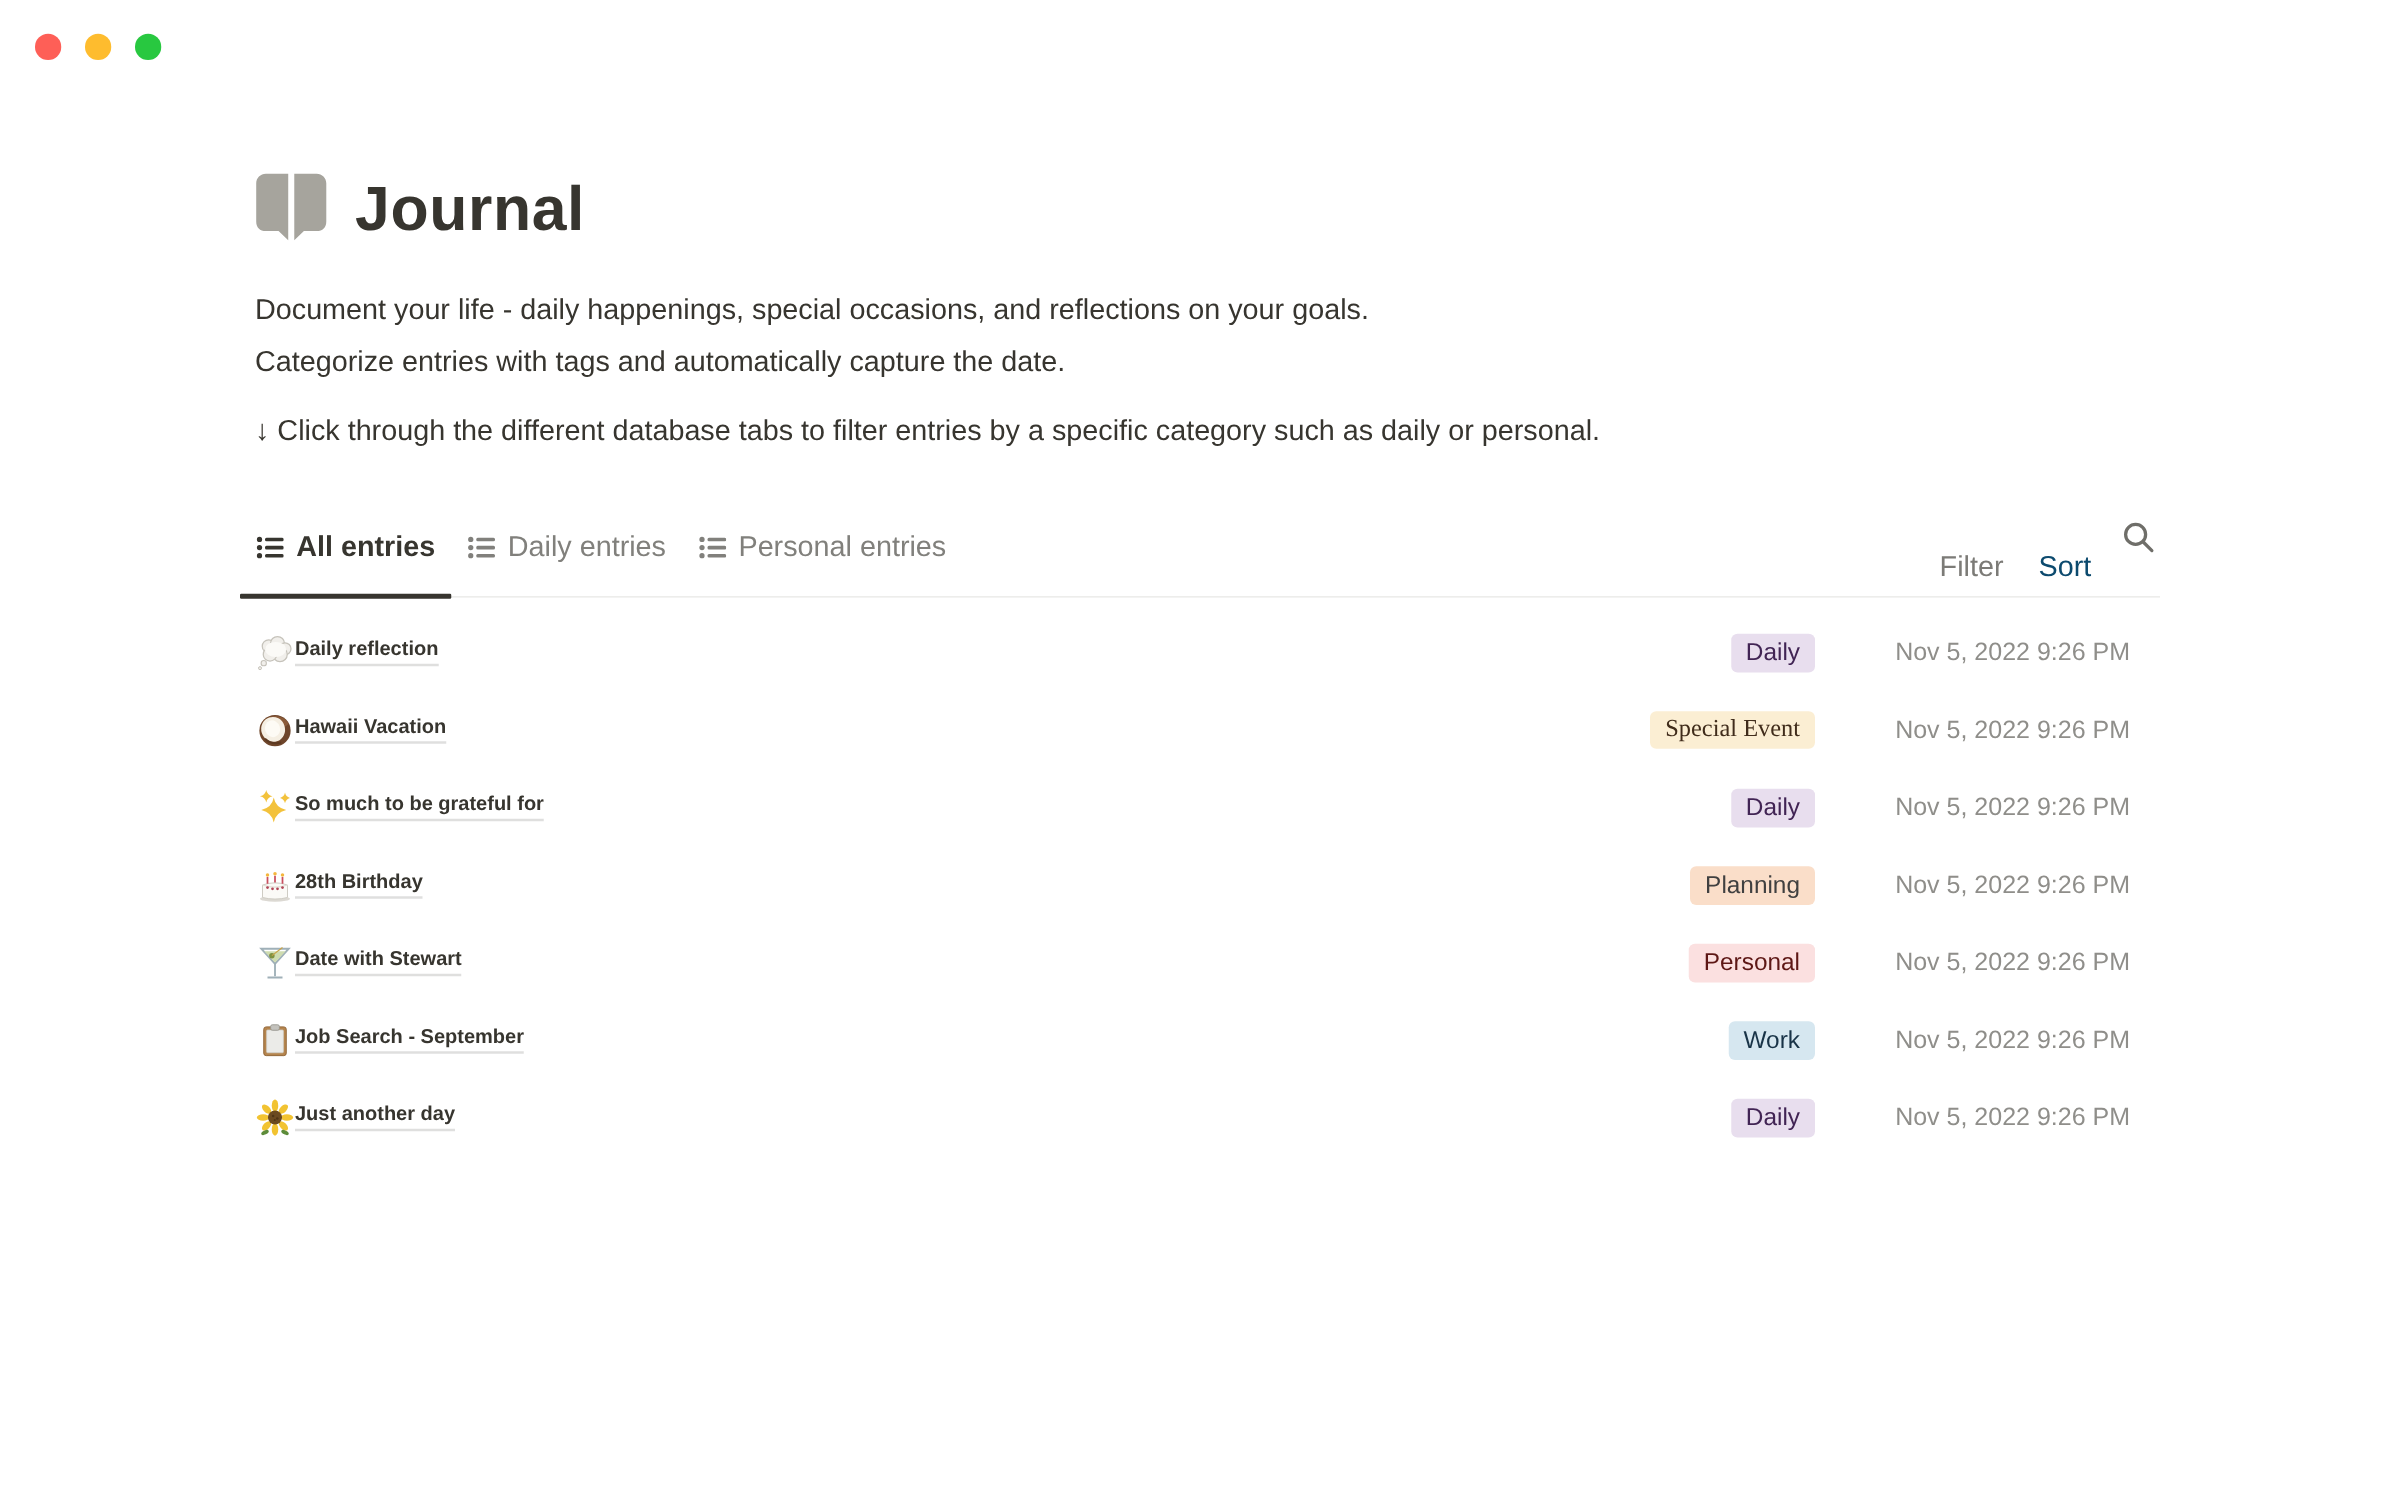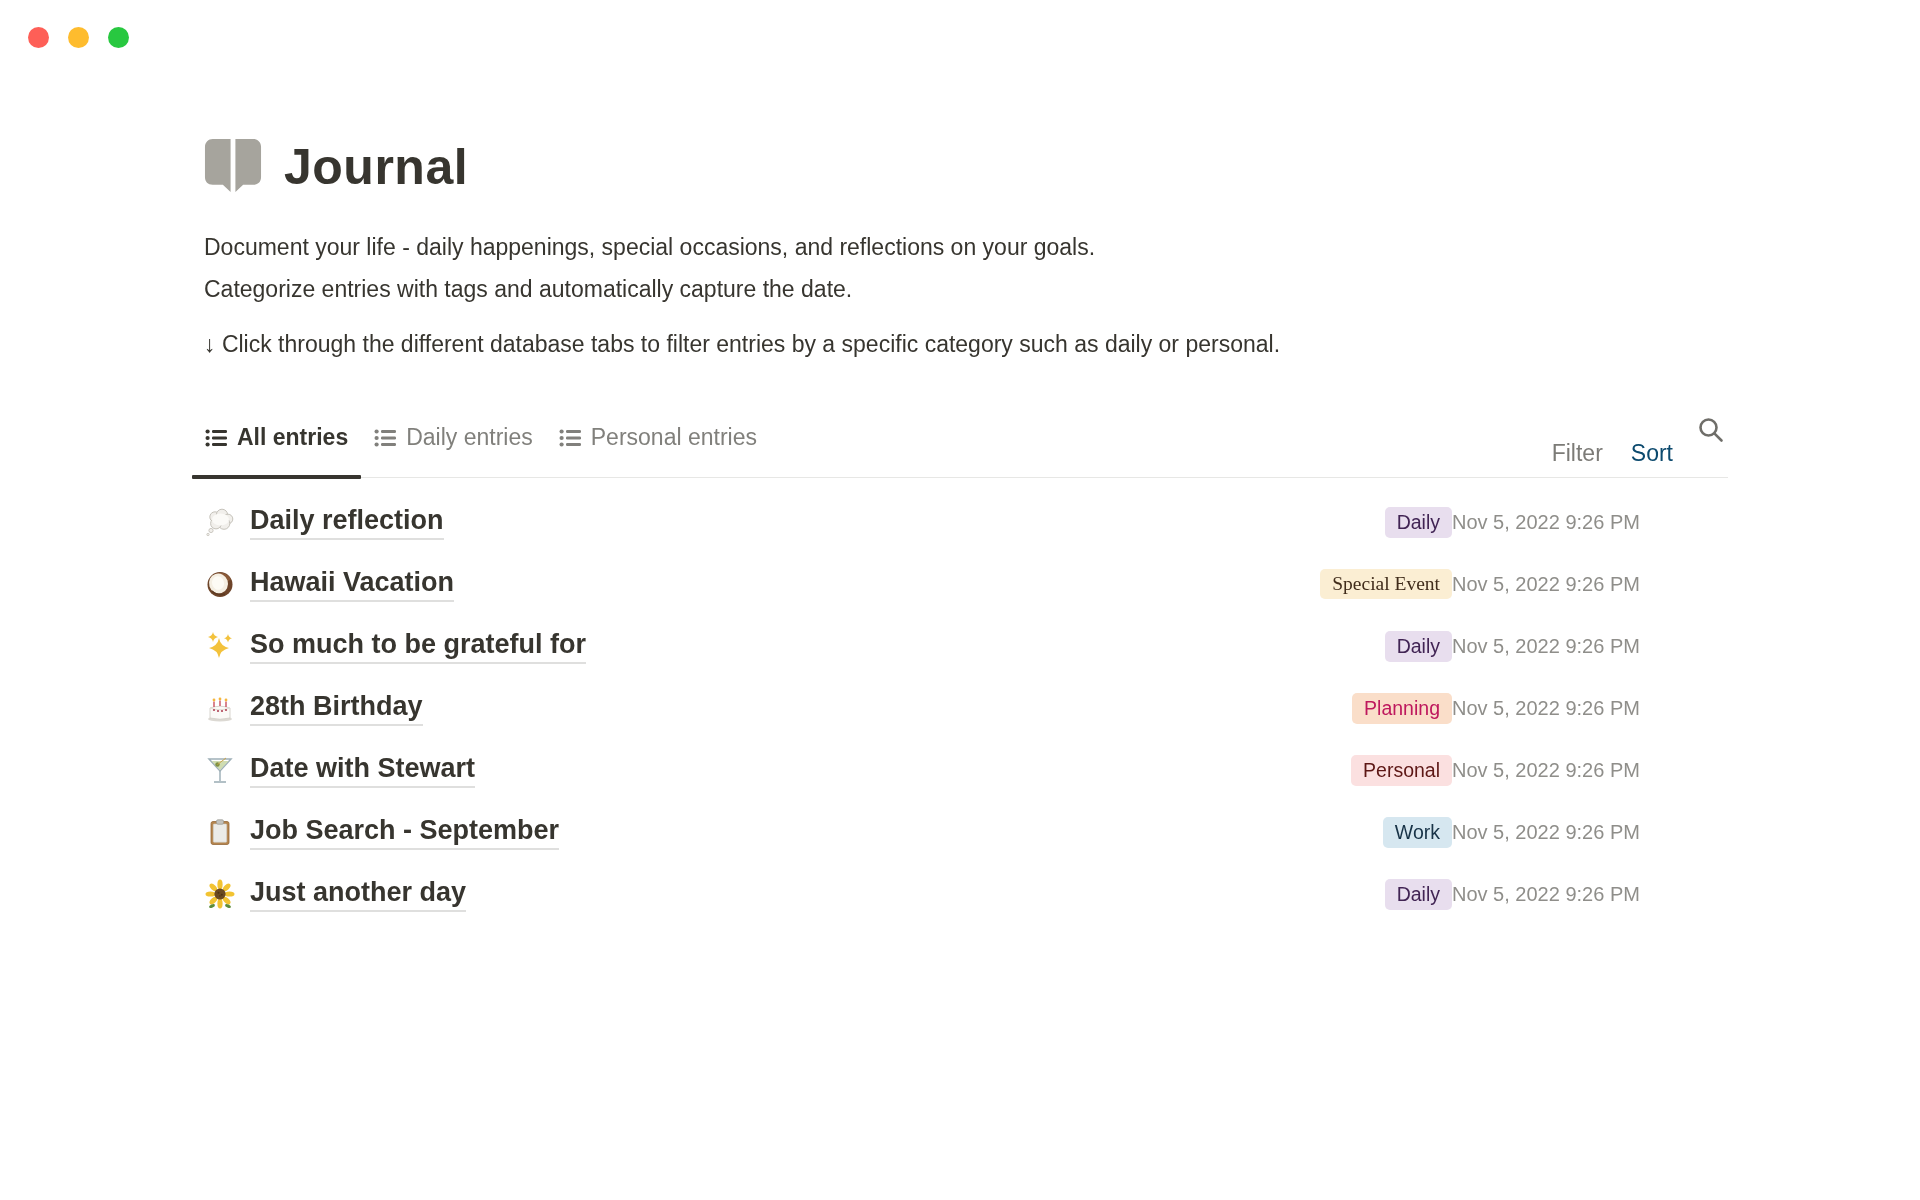--- a/index.html
+++ b/index.html
@@ -33,25 +33,25 @@
   .tb-control { font-size:23px; color:#7c7b77; padding:0 14px 18px 14px; cursor:pointer;margin-top:24px; }
   .tb-sort { font-weight:400; }
   .search-btn { padding:0 4px 15px 10px; cursor:pointer; }
   .search-btn svg { width:27px; height:27px; }
 
   
   .rows { margin-top:13px; }
   .row { display:flex; align-items:center; height:62px; padding-left:12px; padding-right:24px; cursor:pointer; }
   .row-icon { width:32px; height:32px; flex:0 0 32px; display:flex; align-items:center; justify-content:center; }
   .row-icon svg { width:30px; height:30px; }
-  .row-title { margin-left:14px; font-size:27px; font-weight:700; color:#37352f;
+  .row-title { font-size:16px; font-weight:700; color:#37352f;
          border-bottom:2px solid rgba(55,53,47,0.16); padding-bottom:2px; }
   .row-fill { flex:1; }
   .row-tag { font-size:19.5px; padding:4px 12px; border-radius:5px; white-space:nowrap; }
-  .row-date { width:252px; text-align:left; font-size:20px; color:#8f8e8a; white-space:nowrap; }
+  .row-date { width:252px; text-align:right; font-size:20px; color:#8f8e8a; white-space:nowrap; }
 </style>
 </head>
 <body>
 
 <div class="traffic-lights">
   <div class="light" style="background:#fe5f57"></div>
   <div class="light" style="background:#febc2e"></div>
   <div class="light" style="background:#28c840"></div>
 </div>
 
@@ -194,21 +194,21 @@
     <g fill="#b04556">
               <circle cx="9" cy="17" r="1.1"></circle>
               <circle cx="13" cy="18" r="1.1"></circle>
               <circle cx="17" cy="18" r="1.1"></circle>
               <circle cx="21" cy="17" r="1.1"></circle>
             </g>
   </svg>
         </span>
     <span class="row-title">28th Birthday</span>
     <span class="row-fill"></span>
-    <span class="row-tag" style="background: rgb(250, 222, 201); color: #be185d;">Planning</span>
+    <span class="row-tag" style="background: rgb(250, 222, 201); color: #404040;">Planning</span>
     <span class="row-date">Nov 5, 2022 9:26 PM</span>
   </div>
 
   <div class="row">
     <span class="row-icon">
           <svg viewBox="0 0 30 30">
     <path d="M4 4 L26 4 L15 16 Z" fill="none" stroke="#9fb0b8" stroke-width="1.5"></path>
     <path d="M6.5 6 L23.5 6 L15 15 Z" fill="#cfdcb0"></path>
     <line x1="15" y1="16" x2="15" y2="26" stroke="#9fb0b8" stroke-width="1.5"></line>
     <line x1="9" y1="27" x2="21" y2="27" stroke="#9fb0b8" stroke-width="1.6"></line>

